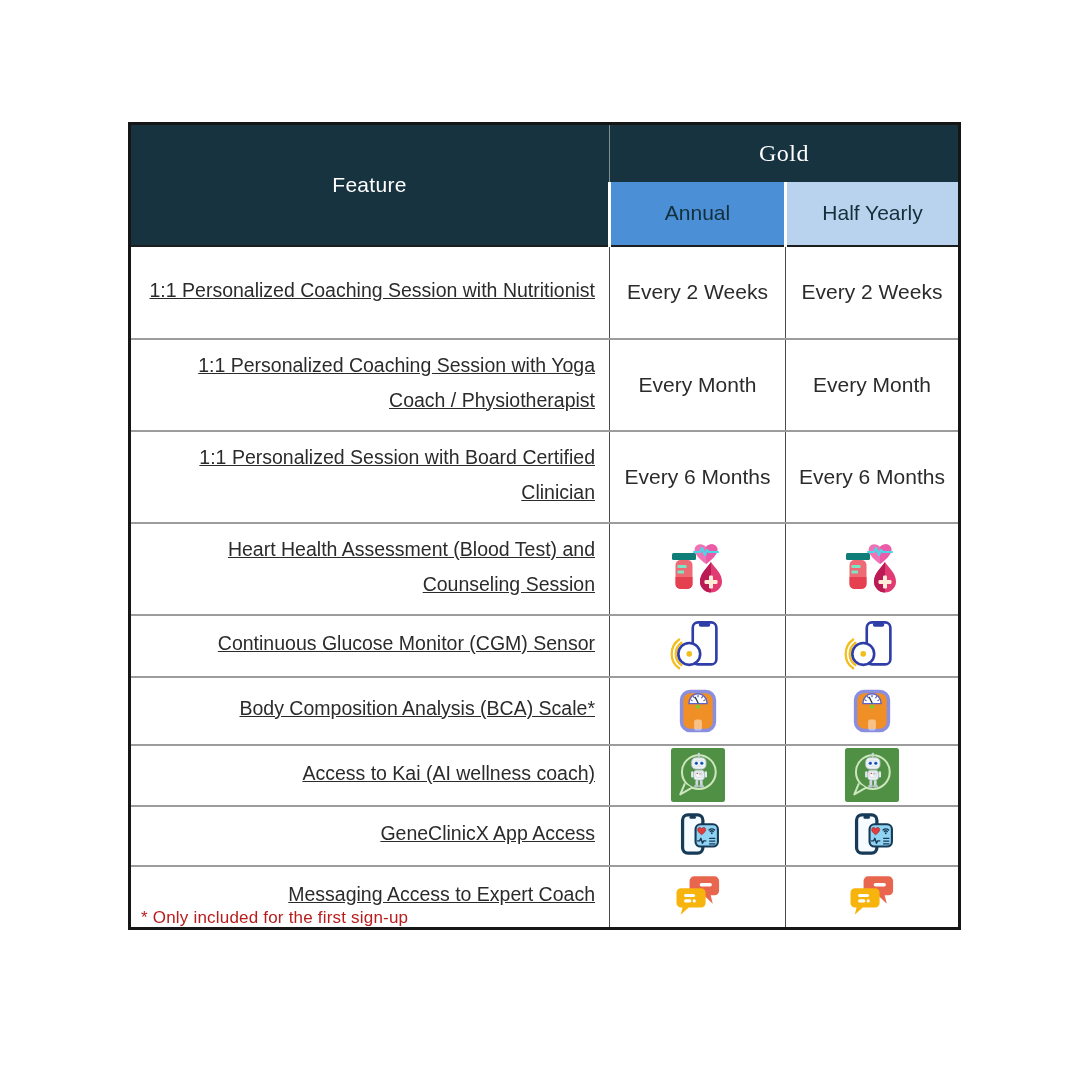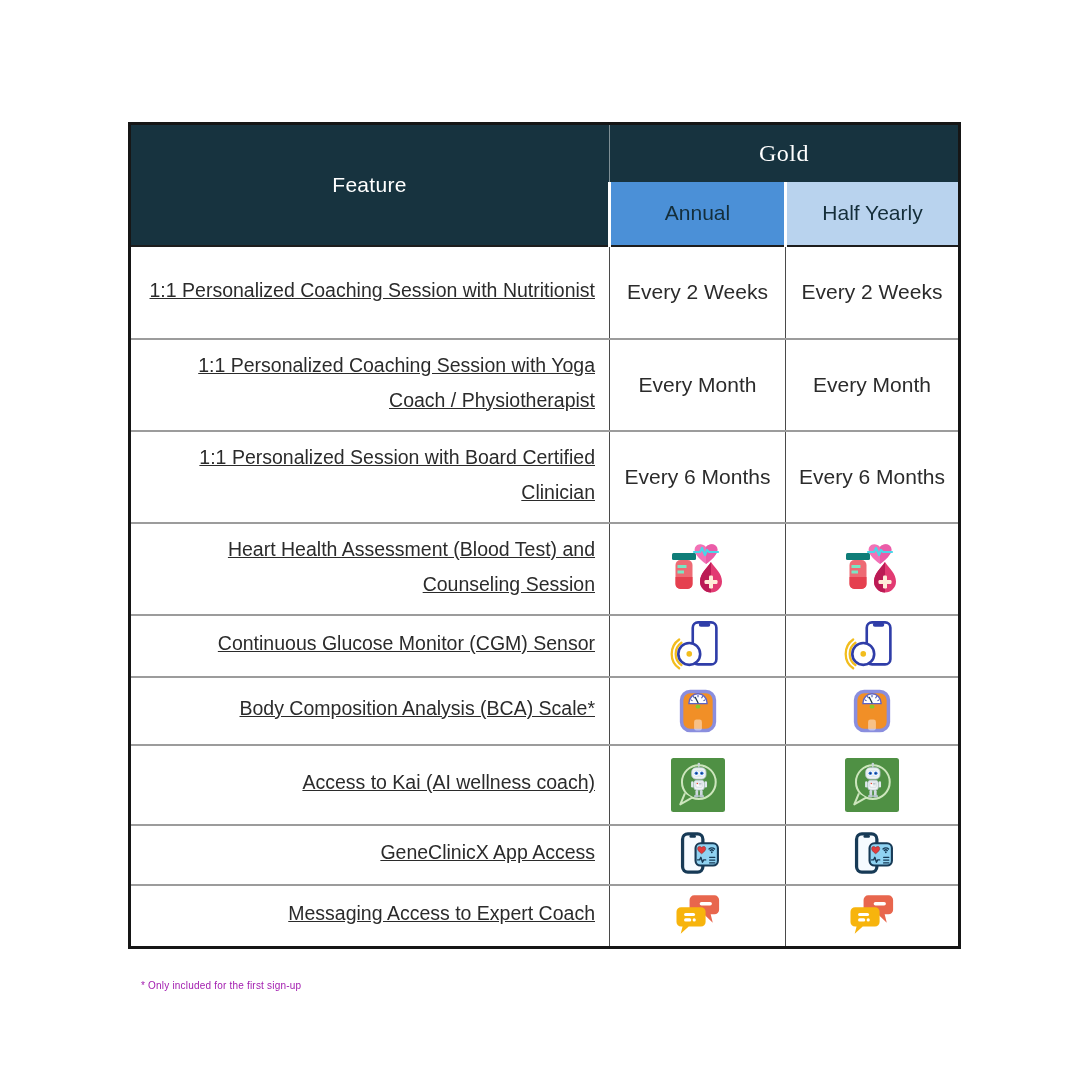--- a/index.html
+++ b/index.html
@@ -44,33 +44,33 @@
     border-left:1.5px solid #4a4a4a;text-align:center;
     font-size:21px;color:var(--body-text);
   }
   td.icon-cell{line-height:0;}
   tbody tr:nth-child(1){height:93px;}
   tbody tr:nth-child(2){height:85px;}
   tbody tr:nth-child(3){height:87px;}
   tbody tr:nth-child(4){height:88px;}
   tbody tr:nth-child(5){height:62px;}
   tbody tr:nth-child(6){height:68px;}
-  tbody tr:nth-child(7){height:80px;}
+  tbody tr:nth-child(7){height:61px;}
   tbody tr:nth-child(8){height:60px;}
   tbody tr:nth-child(9){height:63px;}
   svg.icon{display:inline-block;vertical-align:middle;}
   .i-blood{width:64px;height:64px;}
   .i-cgm{width:56px;height:56px;}
   .i-bca{width:50px;height:50px;}
   .i-kai{width:54px;height:54px;}
   .i-app{width:52px;height:52px;}
   .i-msg{width:54px;height:54px;}
   .footnote{
-    position:absolute;left:141px;top:980px;
-    font-size:10px;color:#a21caf;letter-spacing:.2px;
+    position:absolute;left:141px;top:908px;
+    font-size:17px;color:#b91c1c;letter-spacing:.2px;
   }
   .defs-hidden{position:absolute;width:0;height:0;overflow:hidden;}
 </style>
 </head>
 <body>
 
 <svg class="defs-hidden" xmlns="http://www.w3.org/2000/svg" aria-hidden="true">
   <defs>
     <symbol id="blood-test-heart-icon" viewBox="0 0 64 64">
       <path d="M40 27 C32.5 21.5 27 15.5 29 10.5 C30.8 6.2 37 6 40 10 C43 6 49.2 6.2 51 10.5 C53 15.5 47.5 21.5 40 27 Z" fill="#f272b6"></path>

